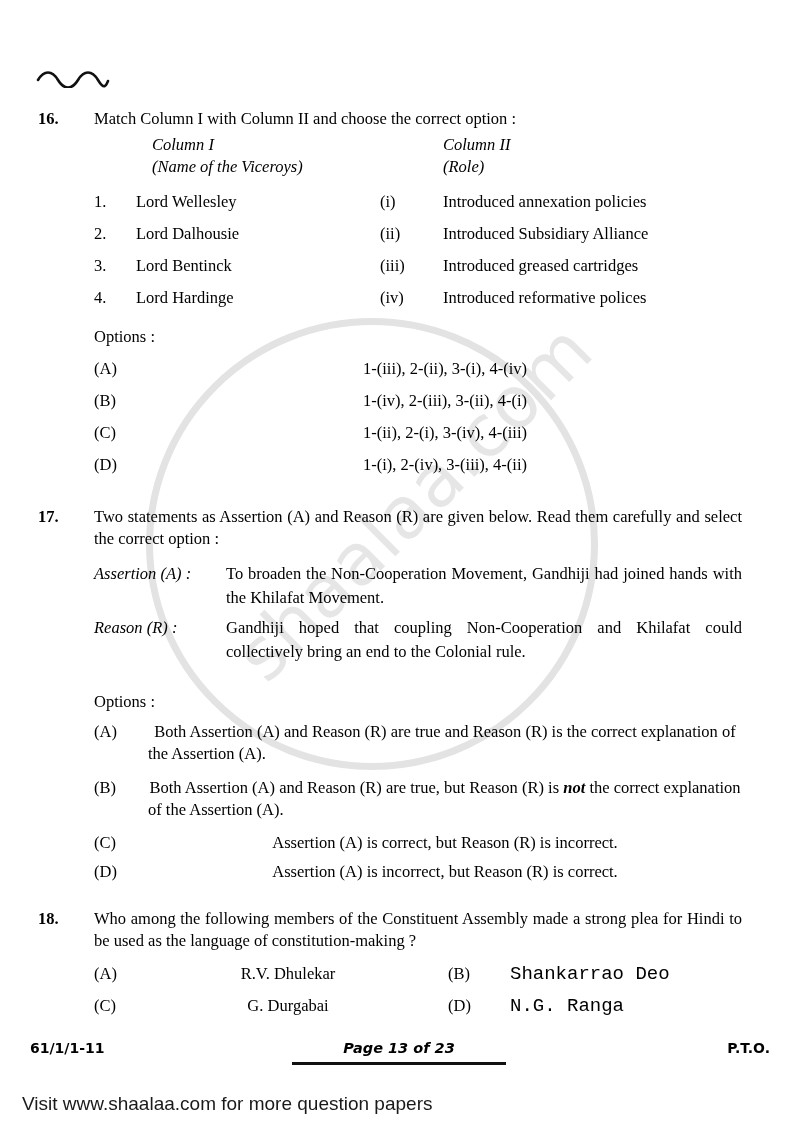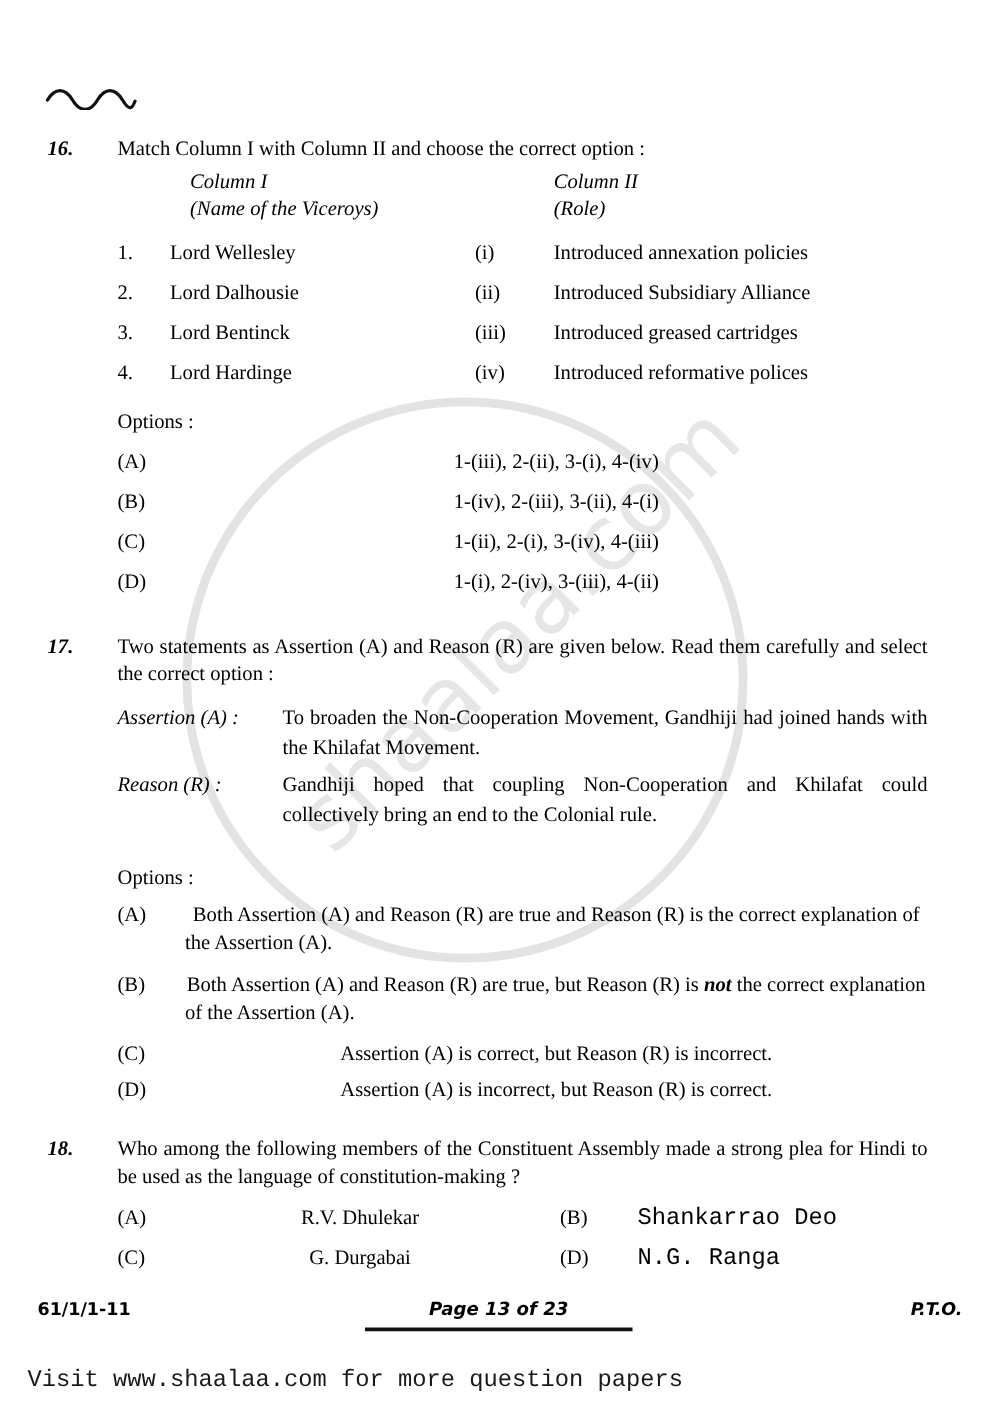--- a/index.html
+++ b/index.html
@@ -67,21 +67,20 @@
 
   .qblock { position: absolute; left: 0; width: 800px; }
 
   .qnum {
     position: absolute;
     left: 38px;
     width: 48px;
     font-weight: bold;
     font-size: 16.5px;
     line-height: 22px;
-    font-style: italic;
   }
   .qbody {
     position: absolute;
     left: 94px;
     width: 648px;
     font-size: 16.5px;
     line-height: 22px;
   }
   .justify { text-align: justify; text-align-last: left; }
 
@@ -166,26 +165,25 @@
     font-size: 14.5px; font-weight: 600;
   }
   #footer-rule {
     position: absolute; left: 292px; top: 22px; width: 214px; height: 3px;
     background: #111;
   }
   #footer-pto {
     position: absolute; left: 660px; top: 0; width: 110px;
     text-align: right;
     font-family: "DejaVu Sans", sans-serif;
-    font-style: italic;
     font-size: 14px; font-weight: 600;
   }
   #promo-banner {
     position: absolute; left: 22px; top: 1093px;
-    font-family: Liberation Mono, monospace;
+    font-family: Liberation Sans, sans-serif;
     font-size: 19px;
     color: #1a1a1a;
   }
 </style>
 </head>
 <body>
 
 <div id="watermark-layer">
   <div id="watermark-circle"></div>
   <div id="watermark-text">shaalaa.com</div>

